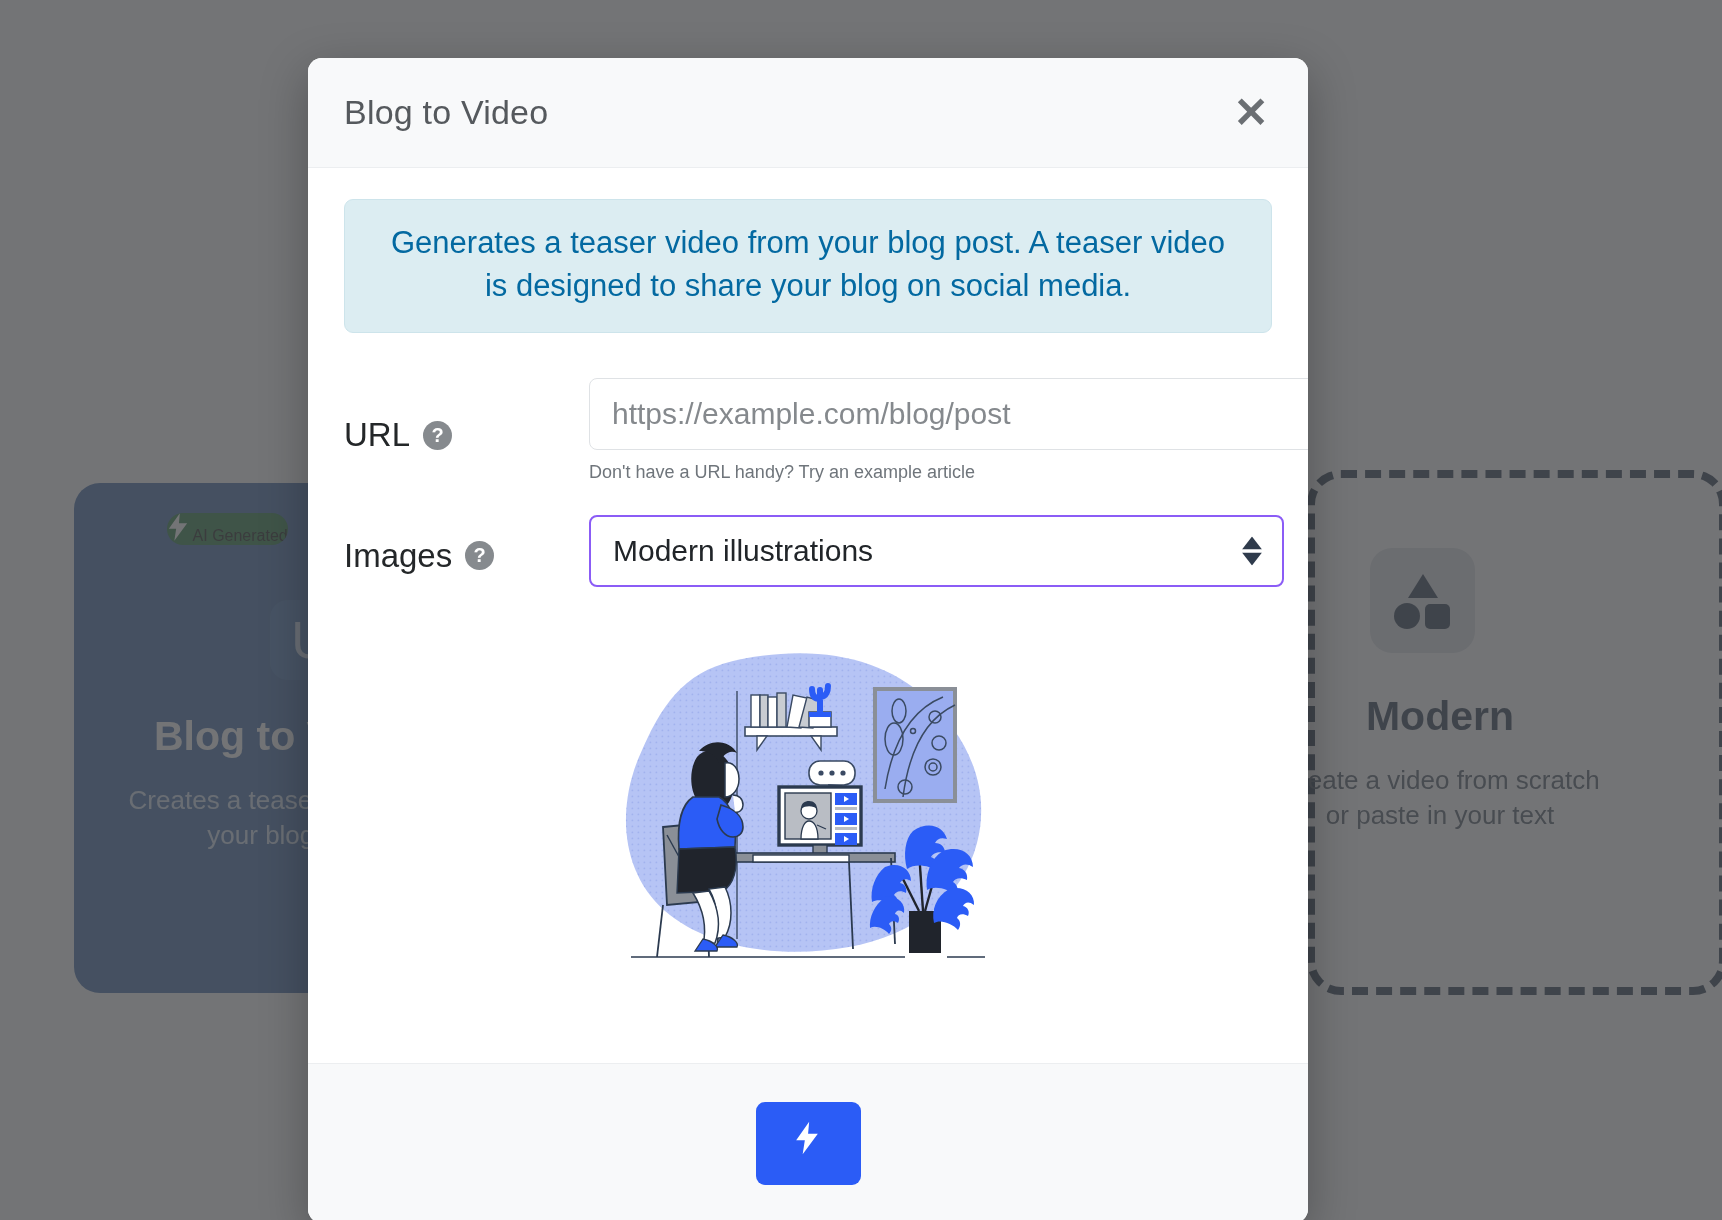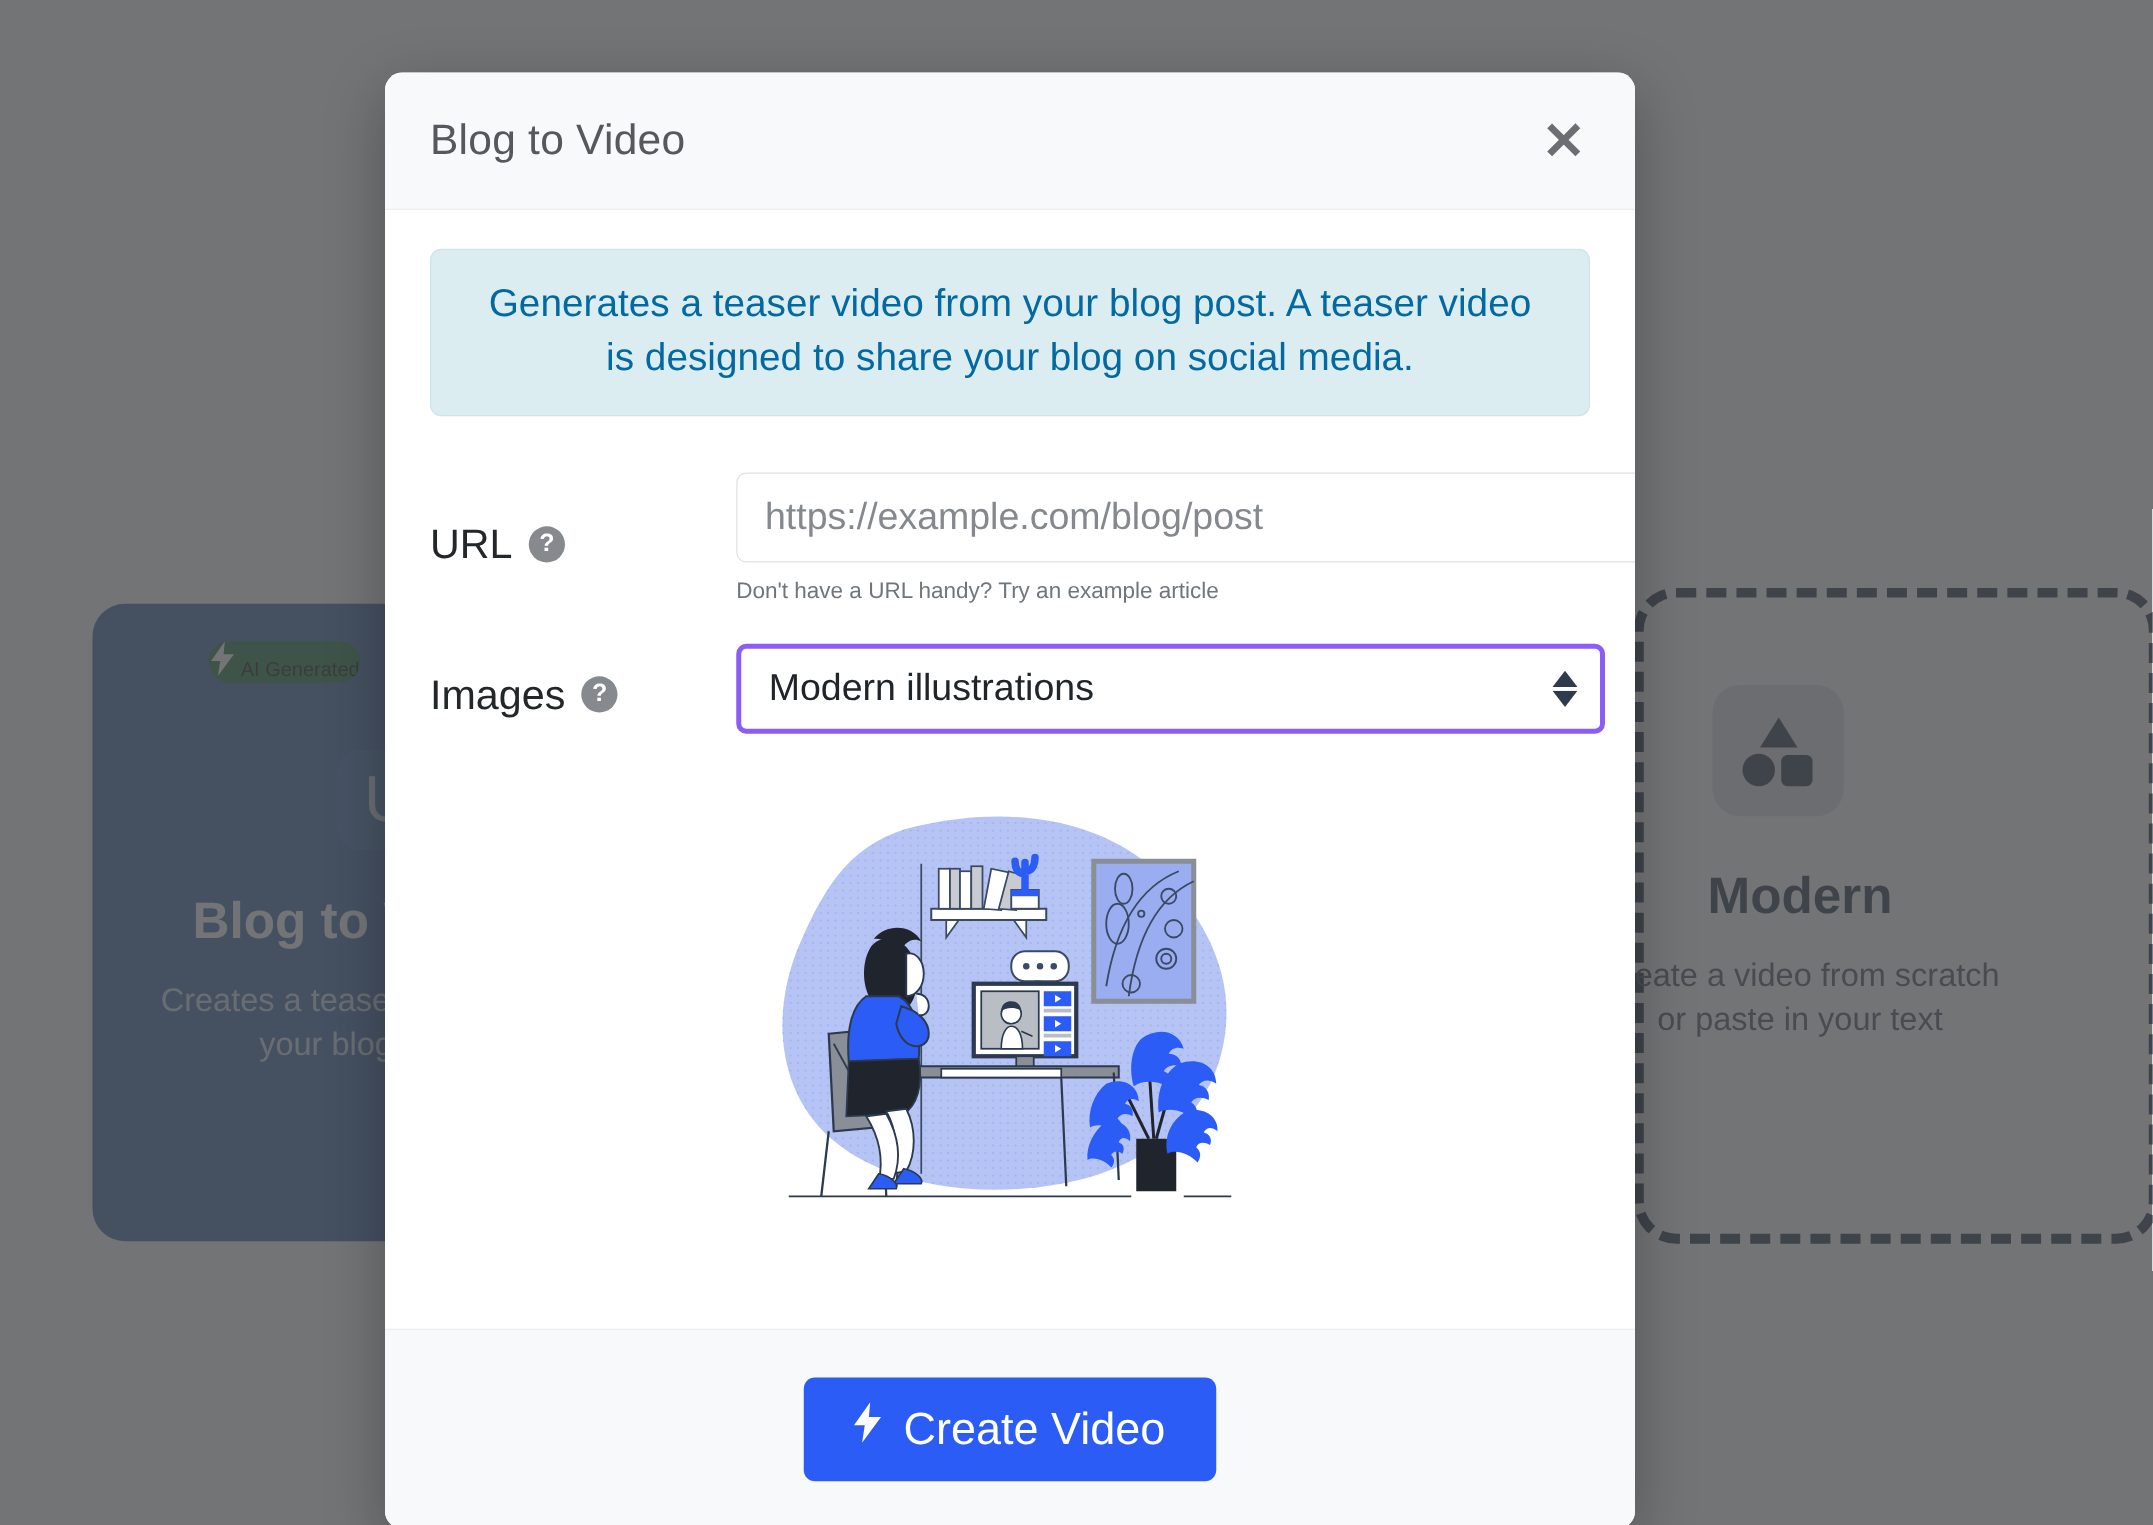--- a/index.html
+++ b/index.html
@@ -211,21 +211,21 @@
     font-size: 18px;
     cursor: pointer;
   }
 
   .select-wrap {
     position: relative;
     width: 695px; height: 72px;
   }
   .select-input {
     width: 100%; height: 100%;
-    border: 4px solid #8b5cf6;
+    border: 2px solid #8b5cf6;
     border-radius: 8px;
     padding: 0 22px;
     font-size: 30px;
     color: #212529;
     background: #ffffff;
     display: flex; align-items: center;
     cursor: pointer;
   }
   .select-arrows {
     position: absolute;
@@ -494,19 +494,18 @@
 
     </div>
 
     <div class="modal-footer">
       <button class="primary-btn">
         <span>
           <svg width="26" height="34" viewBox="0 0 24 30">
               <polygon points="14,0 2,17 10,17 8,30 22,11 13,11" fill="#ffffff"></polygon>
             </svg>
         </span>
-        <span>Create Video</span>
       </button>
     </div>
 
   </div>
 
 </div>
 
 </body></html>

